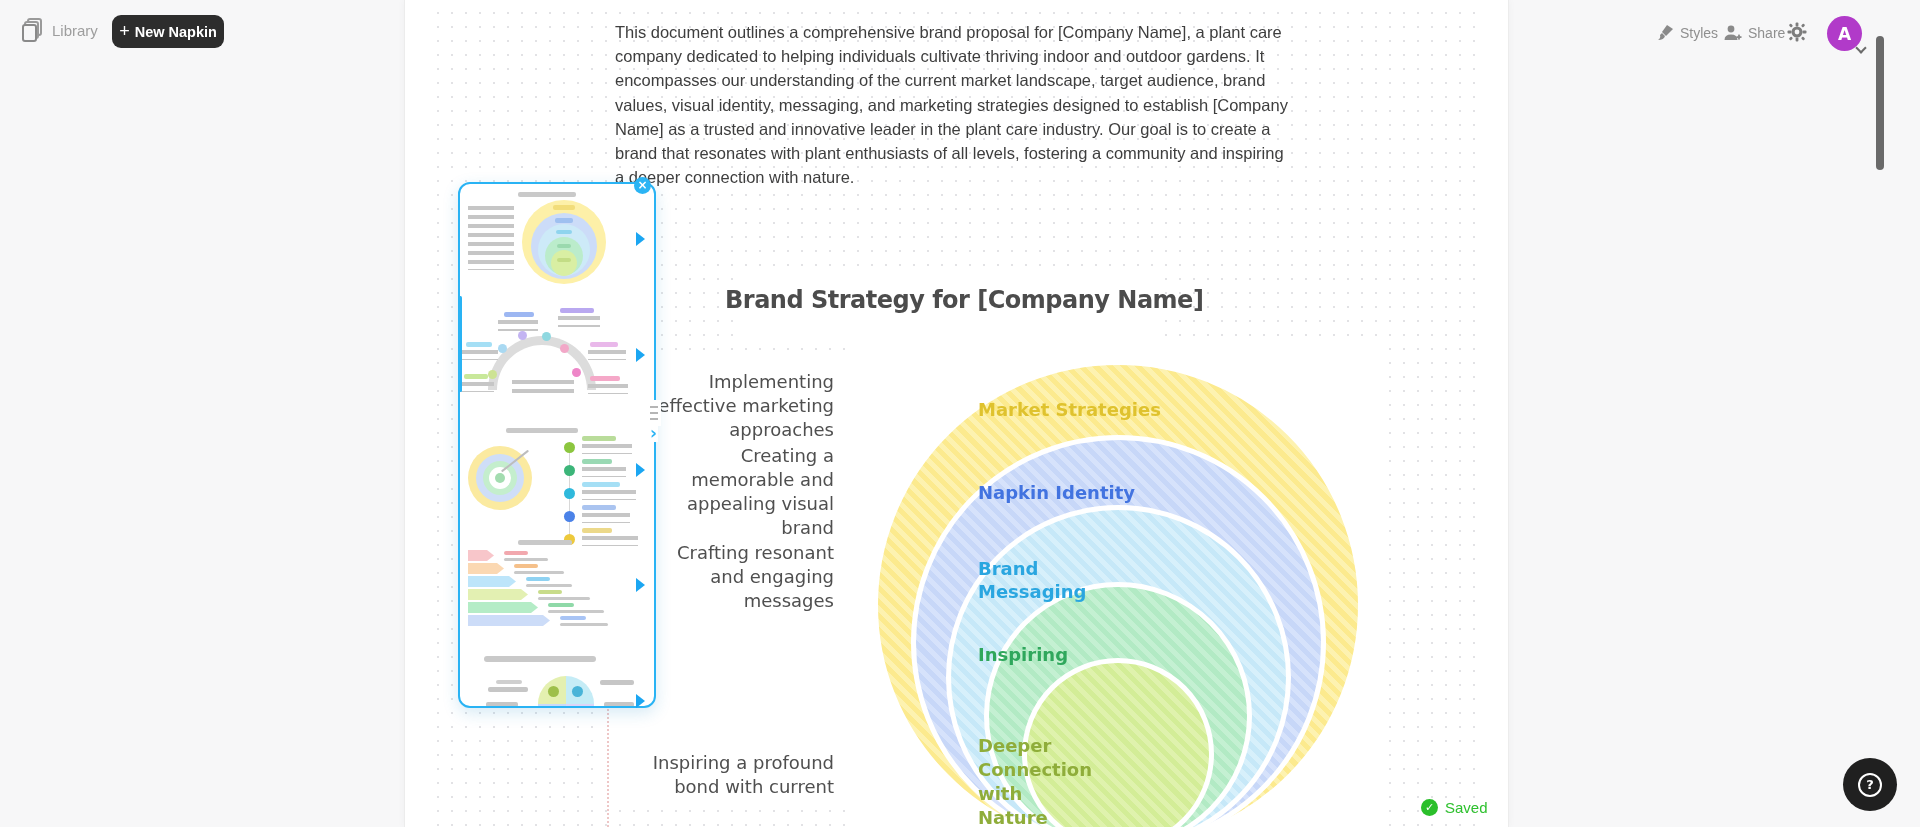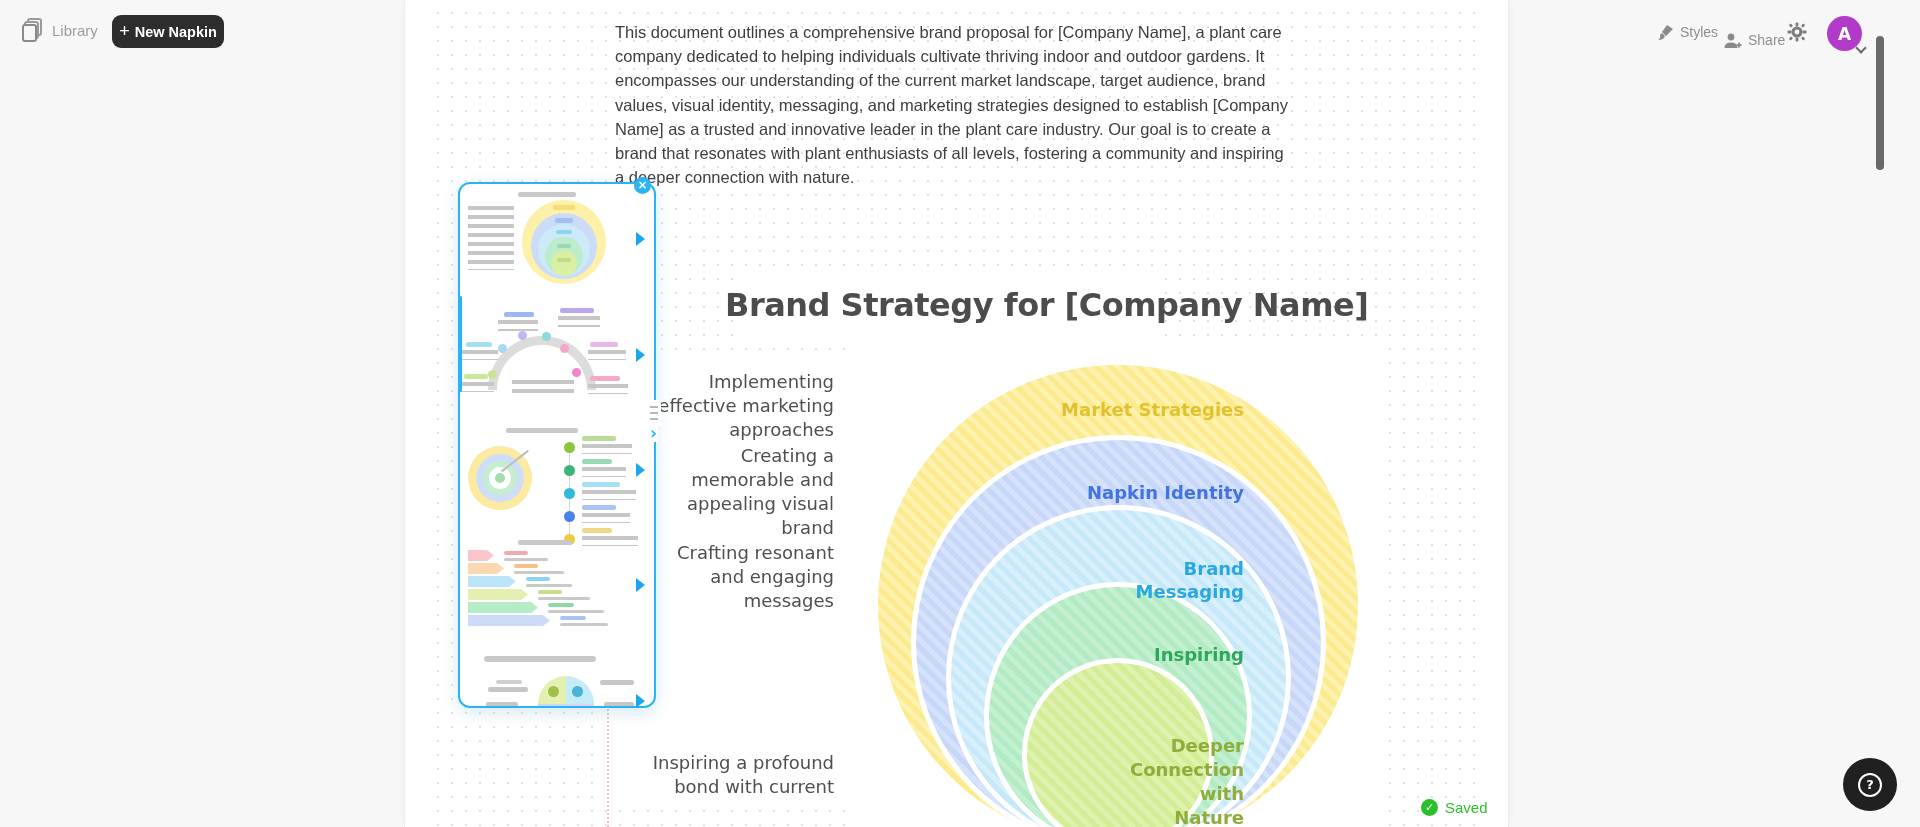--- a/index.html
+++ b/index.html
@@ -17,36 +17,36 @@
   .pink-guide { position:absolute; left:202px; top:700px; height:127px; width:0;
     border-left:2px dotted #eec6c6; }
 
   
   .intro { position:absolute; left:210px; top:20px; font-family:"Liberation Sans",sans-serif;
     font-size:16.5px; line-height:24.2px; color:#3e3e3e; }
   .intro div { white-space:nowrap; }
 
   
   .doc-title { position:absolute; left:320px; top:286px; width:440px; text-align:right;
-    font-size:32px; font-weight:bold; letter-spacing:-0.5px; color:#4c4c4c; white-space:nowrap; }
+    font-size:24px; font-weight:bold; letter-spacing:-0.5px; color:#4c4c4c; white-space:nowrap; }
 
   
   .bullets { position:absolute; left:204px; top:0; width:225px; height:827px; }
   .bullet { position:absolute; right:0; width:225px; text-align:right;
     font-size:18px; line-height:24px; color:#4f4f4f; }
   .bullet div { white-space:nowrap; }
 
   
   .ring { position:absolute; border-radius:50%; border:5px solid #fff; }
   .ring1 { background:repeating-linear-gradient(45deg,#fcea8e 0 5px,#fdf2b0 5px 10px); }
   .ring2 { background:repeating-linear-gradient(45deg,#c7d7f8 0 5px,#d6e2fb 5px 10px); }
   .ring3 { background:repeating-linear-gradient(45deg,#c6e8f8 0 5px,#d7f0fb 5px 10px); }
   .ring4 { background:repeating-linear-gradient(45deg,#b2eac4 0 5px,#c4f0d2 5px 10px); }
   .ring5 { background:repeating-linear-gradient(45deg,#d3ed97 0 5px,#dff2ad 5px 10px); }
-  .olabel { position:absolute; left:539px; width:300px; text-align:right;
+  .olabel { position:absolute; left:573px; width:300px; text-align:left;
     font-size:18px; font-weight:bold; line-height:23px; }
 
   
   .panel { position:absolute; left:53px; top:182px; width:198px; height:526px;
     background:#fff; border:2px solid #29b3f4; border-radius:12px;
     box-shadow:0 5px 16px rgba(30,140,200,0.18); z-index:50; }
   .panel-body { position:absolute; inset:0; border-radius:10px; overflow:hidden; }
   .close-btn { position:absolute; left:174px; top:-7px; width:17px; height:17px;
     background:#2bb4f4; border-radius:50%; color:#fff; font-size:12px; font-weight:bold;
     line-height:16px; text-align:center; z-index:60; }
@@ -78,21 +78,21 @@
     background:conic-gradient(#c5ecf6 0 25%, #ddd4f8 0 50%, #c9d9f8 0 75%, #e4f0b0 0); }
 
   
   .topbar { position:absolute; left:0; top:0; width:1920px; height:60px; z-index:100; }
   .lib { position:absolute; left:22px; top:18px; display:flex; align-items:center; gap:8px;
     color:#9e9e9e; font-size:15px; font-family:"Liberation Sans",sans-serif; }
   .new-napkin { position:absolute; left:112px; top:15px; width:112px; height:33px;
     background:#2d2d2d; color:#fff; border:none; border-radius:9px; font-size:14.5px;
     font-weight:bold; font-family:"Liberation Sans",sans-serif; display:flex;
     align-items:center; justify-content:center; gap:5px; }
-  .tb-item { position:absolute; display:flex; align-items:flex-start; gap:6px;
+  .tb-item { position:absolute; display:flex; align-items:center; gap:6px;
     color:#8f8f8f; font-size:14px; font-family:"Liberation Sans",sans-serif; }
   .avatar { position:absolute; left:1827px; top:16px; width:35px; height:35px; border-radius:50%;
     background:#b13ac9; color:#fff; font-size:17px; font-weight:bold;
     display:flex; align-items:center; justify-content:center; }
   .av-chevron { position:absolute; left:1857px; top:44px; width:8px; height:8px;
     border-right:2px solid #6b6b6b; border-bottom:2px solid #6b6b6b; transform:rotate(45deg); }
   .scrollbar { position:absolute; left:1876px; top:36px; width:8px; height:134px;
     background:#6a6a6a; border-radius:4px; z-index:110; }
 
   
@@ -319,21 +319,21 @@
   </button>
 
   <div class="tb-item" style="left:1657px; top:24px;">
     <svg width="17" height="17" viewBox="0 0 17 17">
       <path d="M10 1 L16 5 L9 12 L5 8 Z" fill="#8a8a8a"></path>
       <path d="M5 9 L8 12 Q7 16 1 16 Q4 14 3 11 Z" fill="#8a8a8a"></path>
     </svg>
     <span>Styles</span>
   </div>
 
-  <div class="tb-item" style="left:1723px; top:24px;margin-top:8px;">
+  <div class="tb-item" style="left:1723px; top:24px;">
     <svg width="19" height="18" viewBox="0 0 19 18">
       <circle cx="8" cy="5" r="3.4" fill="#8a8a8a"></circle>
       <path d="M1.5 16 Q1.5 10.5 8 10.5 Q14.5 10.5 14.5 16 Z" fill="#8a8a8a"></path>
       <rect x="13.5" y="12.2" width="5" height="1.8" fill="#8a8a8a"></rect>
       <rect x="15.1" y="10.6" width="1.8" height="5" fill="#8a8a8a"></rect>
     </svg>
     <span>Share</span>
   </div>
 
   <div class="tb-item" style="left:1787px; top:22px;">

